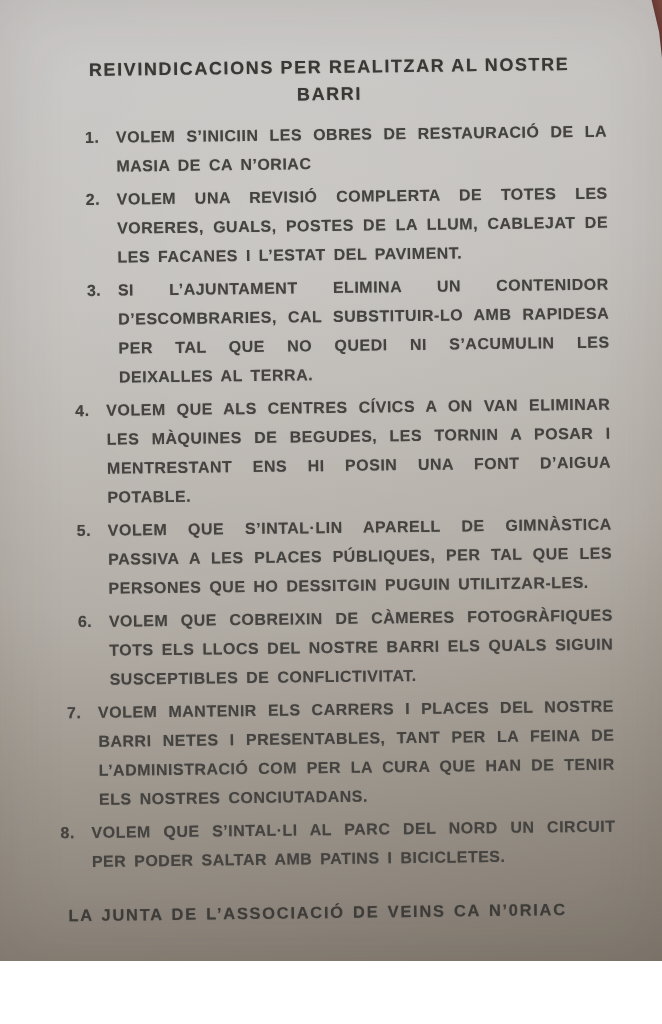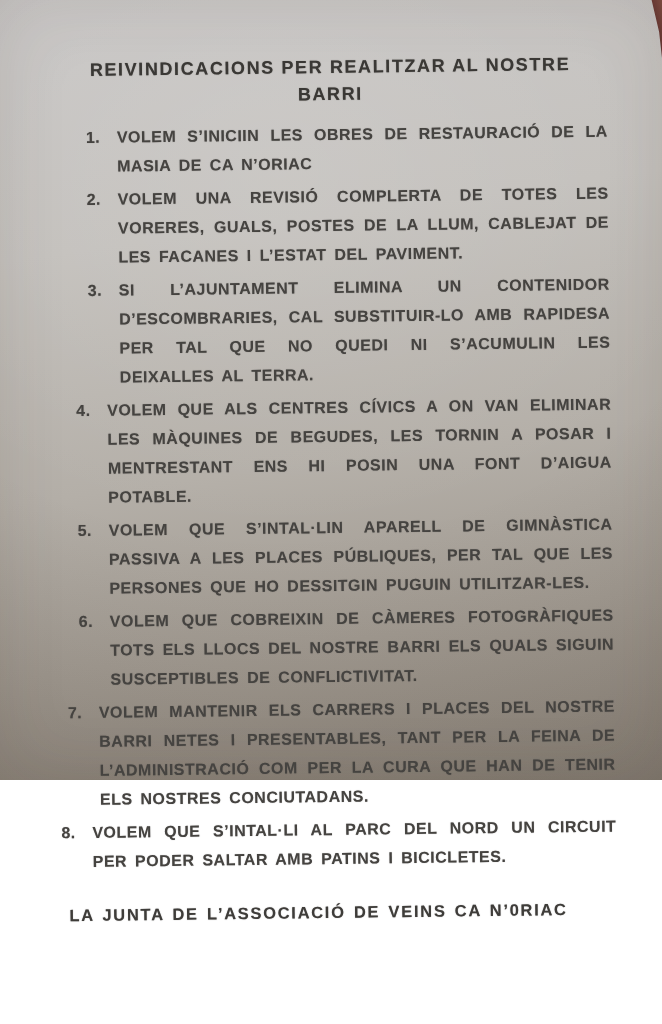--- a/index.html
+++ b/index.html
@@ -10,21 +10,21 @@
     width: 662px;
     height: 1024px;
     overflow: hidden;
     font-family: "Liberation Sans", sans-serif;
     position: relative;
   }
   .photo {
     position: absolute;
     inset: 0;
     width: 662px;
-    height: 780px;
+    height: 961px;
     background:
       radial-gradient(130% 85% at 42% 22%, rgba(255,255,255,0.10), rgba(0,0,0,0.0) 55%, rgba(40,32,24,0.10) 95%),
       linear-gradient(172deg, #c9c7c6 0%, #c3c0bc 30%, #b4afa8 58%, #a29b92 78%, #948c82 92%, #8b8379 100%);
     box-shadow: inset 0 0 70px rgba(55,45,35,0.12);
   }
   .corner-wedge {
     position: absolute;
     top: 0;
     right: 0;
     width: 16px;

